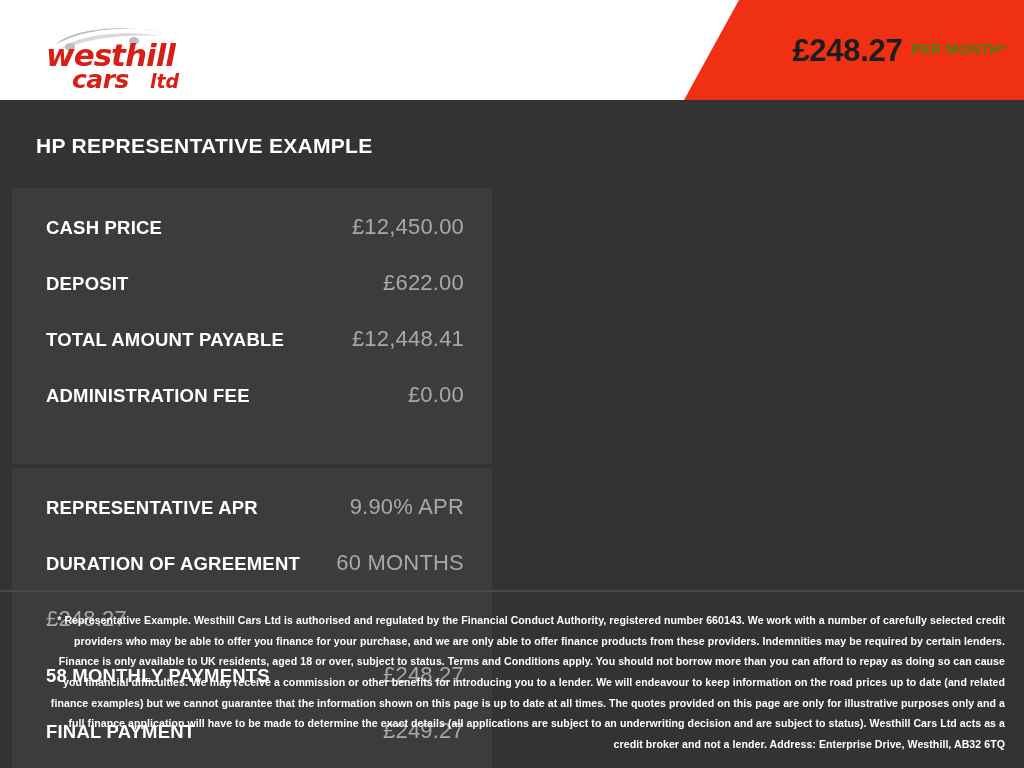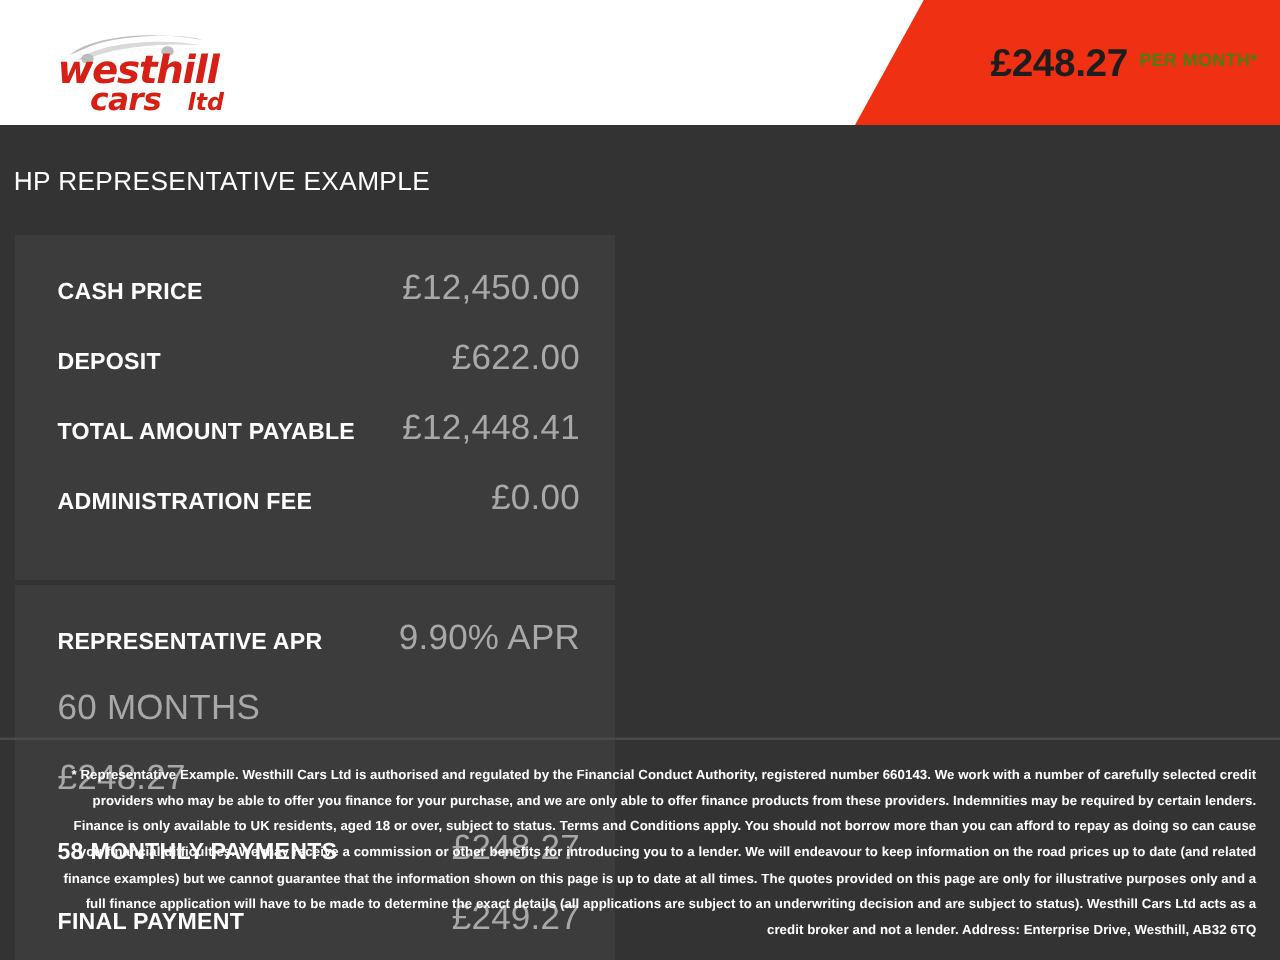--- a/index.html
+++ b/index.html
@@ -91,25 +91,25 @@
     font-family: "DejaVu Sans", sans-serif;
     font-size: 19px;
     font-weight: bold;
     font-style: italic;
     fill: #d81f15;
   }
 
   
   .section-title {
     position: absolute;
-    left: 11px;
+    left: 36px;
     top: 134px;
     color: #ffffff;
     font-size: 21px;
-    font-weight: normal;
+    font-weight: bold;
     letter-spacing: 0.3px;
   }
 
   
   .panels {
     position: absolute;
     left: 12px;
     top: 188px;
     width: 980px;
     display: flex;
@@ -129,21 +129,21 @@
   }
   .row-label {
     color: #ffffff;
     font-size: 18.5px;
     font-weight: bold;
     letter-spacing: 0.2px;
     white-space: nowrap;
   }
   .row-value {
     color: #a8a8a8;
-    font-size: 28px;
+    font-size: 22px;
     font-weight: normal;
     letter-spacing: 0.2px;
     white-space: nowrap;
   }
 
   
   .divider {
     position: absolute;
     left: 0;
     top: 590px;
@@ -214,20 +214,21 @@
         <span class="row-value">£0.00</span>
       </div>
     </div>
 
     <div class="panel">
       <div class="row">
         <span class="row-label">REPRESENTATIVE APR</span>
         <span class="row-value">9.90% APR</span>
       </div>
       <div class="row">
+        <span class="row-label">DURATION OF AGREEMENT</span>
         <span class="row-value">60 MONTHS</span>
       </div>
       <div class="row">
         <span class="row-value">£248.27</span>
       </div>
       <div class="row">
         <span class="row-label">58 MONTHLY PAYMENTS</span>
         <span class="row-value">£248.27</span>
       </div>
       <div class="row">

